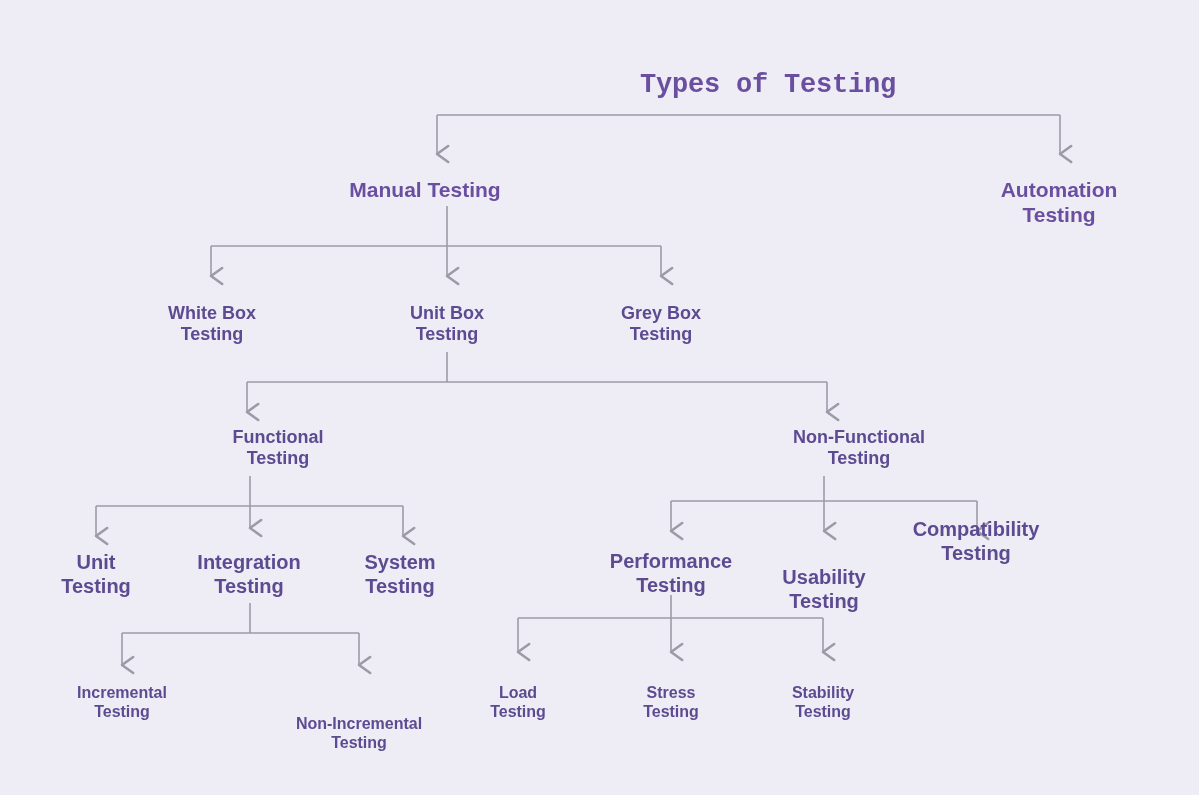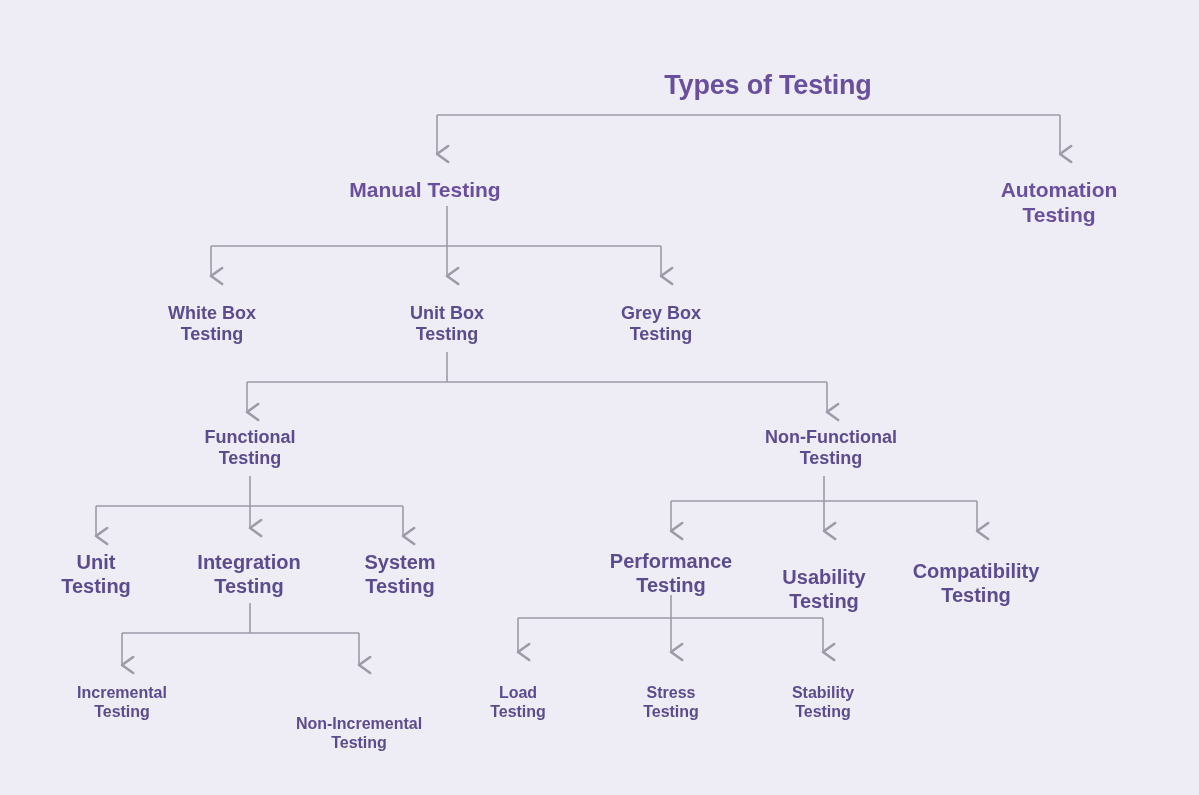--- a/index.html
+++ b/index.html
@@ -41,20 +41,21 @@
     font-size: 21px;
     color: #6a4fa0;
   }
   .lvl3 {
     font-size: 18px;
     color: #5d4b92;
   }
   .lvl4 {
     font-size: 18px;
     color: #5d4b92;
+    margin-left: 28px;
   }
   .lvl5 {
     font-size: 20px;
     color: #5d4b92;
   }
   .lvl6 {
     font-size: 16px;
     color: #5d4b92;
   }
 </style>
@@ -104,21 +105,21 @@
       <path d="M359,633 V665" marker-end="url(#arrow)"></path>
 
       <path d="M671,595 V618"></path>
       <path d="M518,618 H823"></path>
       <path d="M518,618 V652" marker-end="url(#arrow)"></path>
       <path d="M671,618 V652" marker-end="url(#arrow)"></path>
       <path d="M823,618 V652" marker-end="url(#arrow)"></path>
     </g>
   </svg>
 
-  <div class="node title" style="left:768px; top:70px;">Types of Testing</div>
+  <div class="node title" style="left:768px; top:70px;font-family:Liberation Mono, monospace;">Types of Testing</div>
 
   <div class="node lvl2" style="left:425px; top:178px;">Manual Testing</div>
   <div class="node lvl2" style="left:1059px; top:178px;">Automation
 Testing</div>
 
   <div class="node lvl3" style="left:212px; top:303px;">White Box
 Testing</div>
   <div class="node lvl3" style="left:447px; top:303px;">Unit Box
 Testing</div>
   <div class="node lvl3" style="left:661px; top:303px;">Grey Box
@@ -133,21 +134,21 @@
 Testing</div>
   <div class="node lvl5" style="left:249px; top:551px;">Integration
 Testing</div>
   <div class="node lvl5" style="left:400px; top:551px;">System
 Testing</div>
 
   <div class="node lvl5" style="left:671px; top:550px;">Performance
 Testing</div>
   <div class="node lvl5" style="left:824px; top:550px;margin-top:16px;">Usability
 Testing</div>
-  <div class="node lvl5" style="left:976px; top:560px;">Compatibility
+  <div class="node lvl5" style="left:976px; top:518px;">Compatibility
 Testing</div>
 
   <div class="node lvl6" style="left:122px; top:684px;">Incremental
 Testing</div>
   <div class="node lvl6" style="left:359px; top:684px;margin-top:31px;">Non-Incremental
 Testing</div>
 
   <div class="node lvl6" style="left:518px; top:684px;">Load
 Testing</div>
   <div class="node lvl6" style="left:671px; top:684px;">Stress

